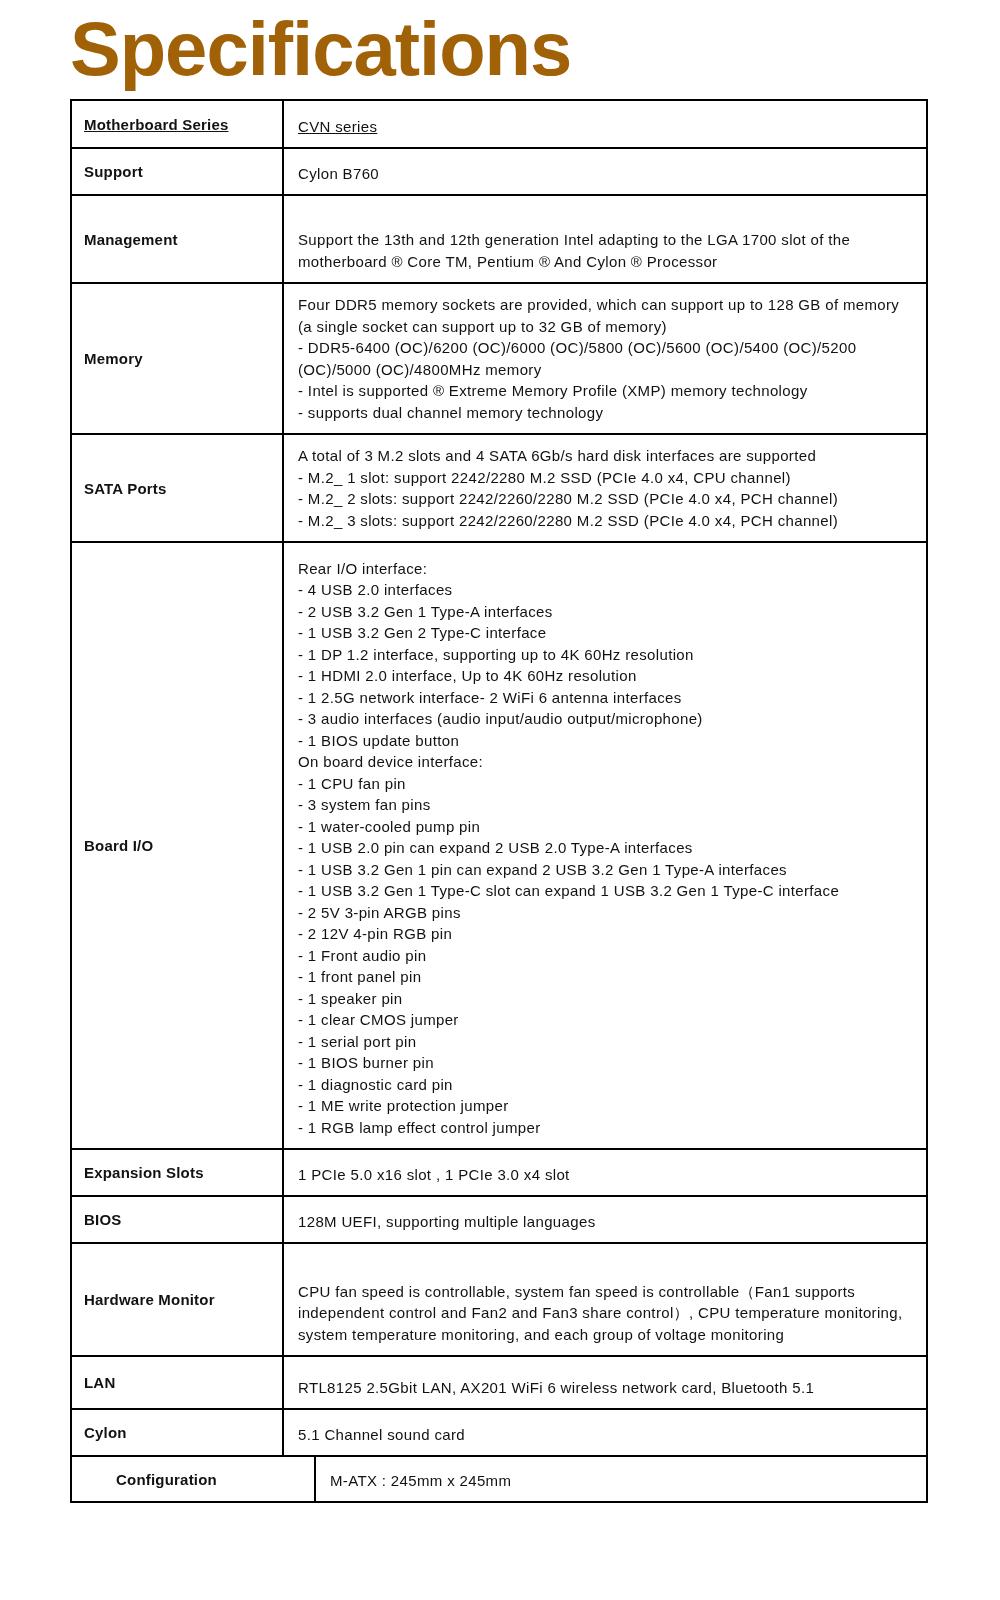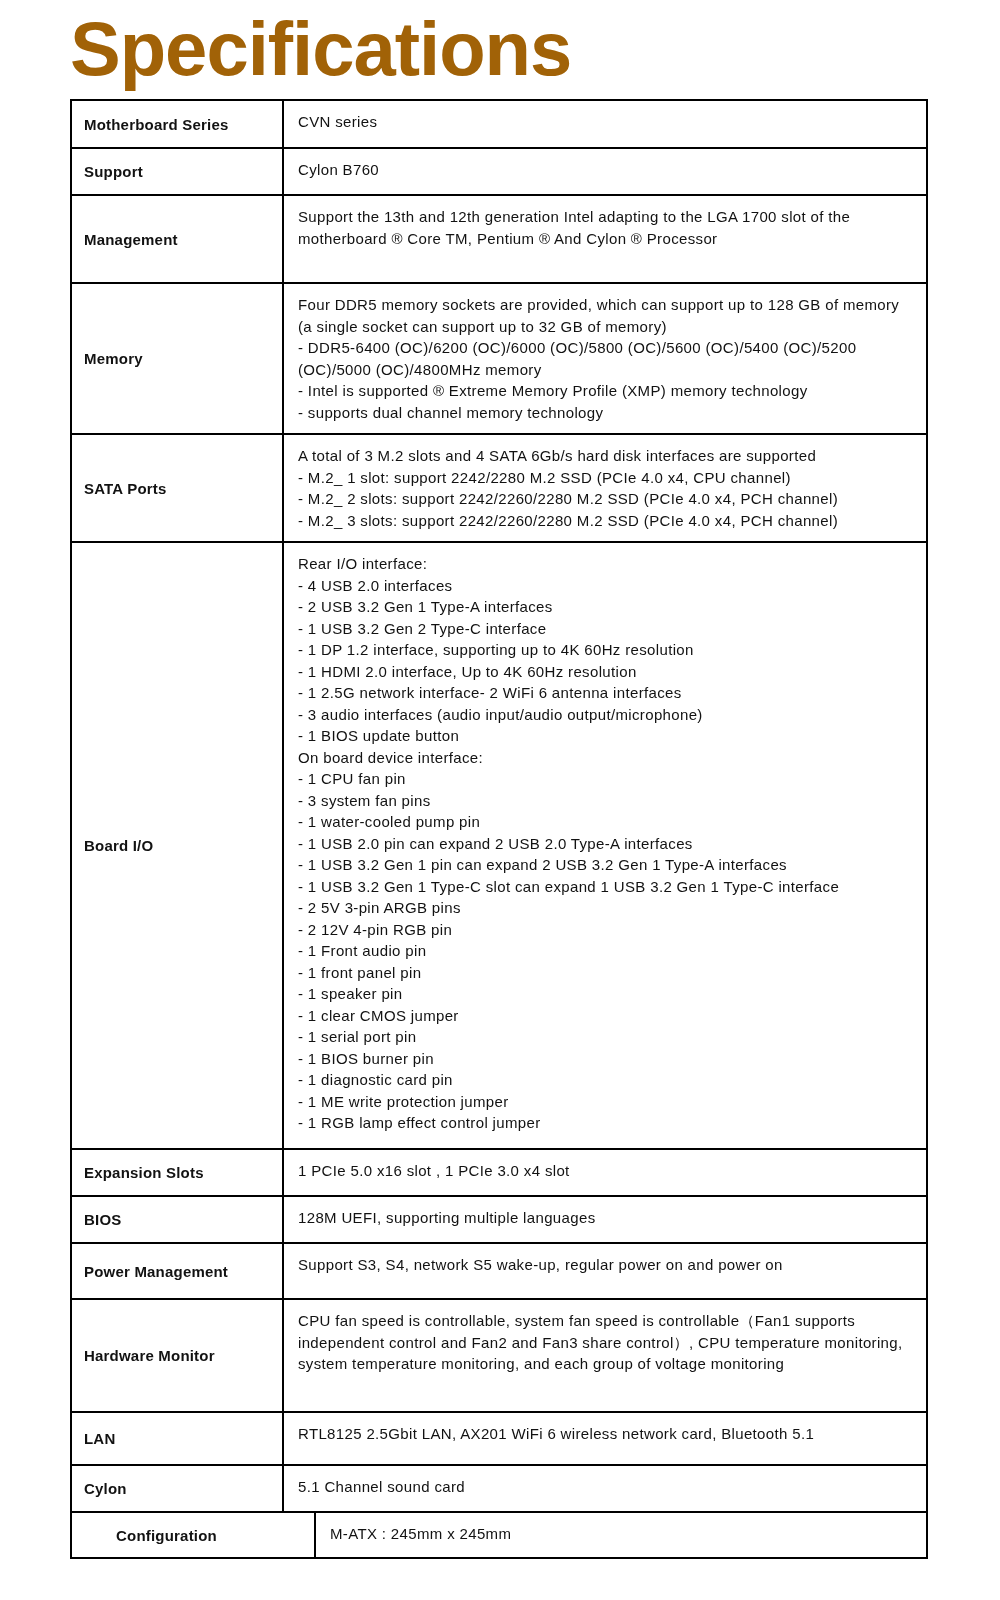--- a/index.html
+++ b/index.html
@@ -24,37 +24,37 @@
   }
   .spec-table {
     width: 858px;
     border: 2px solid #000000;
   }
   .spec-row {
     display: flex;
     align-items: stretch;
     border-top: 2px solid #000000;
   }
-  .spec-row:first-child { border-top: none; }
+  .spec-row:first-child { border-top: none; text-decoration: underline; }
   .cell-label {
     width: 212px;
     flex: 0 0 212px;
     border-right: 2px solid #000000;
     display: flex;
     align-items: center;
     padding: 8px 10px 8px 12px;
     font-size: 15px;
     font-weight: 700;
     letter-spacing: 0.2px;
     line-height: 1.4;
   }
   .cell-value {
     flex: 1 1 auto;
     display: flex;
-    align-items: flex-start;
+    align-items: flex-end;
     padding: 10px 12px 10px 14px;
     font-size: 15px;
     font-weight: 400;
     letter-spacing: 0.35px;
     line-height: 21.5px;
   }
   .cell-value .value-text {
     white-space: pre-wrap;
   }
   
@@ -162,26 +162,20 @@
         </div>
     </div>
 
     <div class="spec-row r7">
       <div class="cell-label">BIOS</div>
       <div class="cell-value">
           <span class="value-text">128M UEFI, supporting multiple languages</span>
         </div>
     </div>
 
-    <div class="spec-row r8">
-      <div class="cell-label">Power Management</div>
-      <div class="cell-value">
-          <span class="value-text">Support S3, S4, network S5 wake-up, regular power on and power on</span>
-        </div>
-    </div>
 
     <div class="spec-row r9">
       <div class="cell-label">Hardware Monitor</div>
       <div class="cell-value">
           <span class="value-text">CPU fan speed is controllable, system fan speed is controllable（Fan1 supports independent control and Fan2 and Fan3 share control）, CPU temperature monitoring, system temperature monitoring, and each group of voltage monitoring</span>
         </div>
     </div>
 
     <div class="spec-row r10">
       <div class="cell-label">LAN</div>

